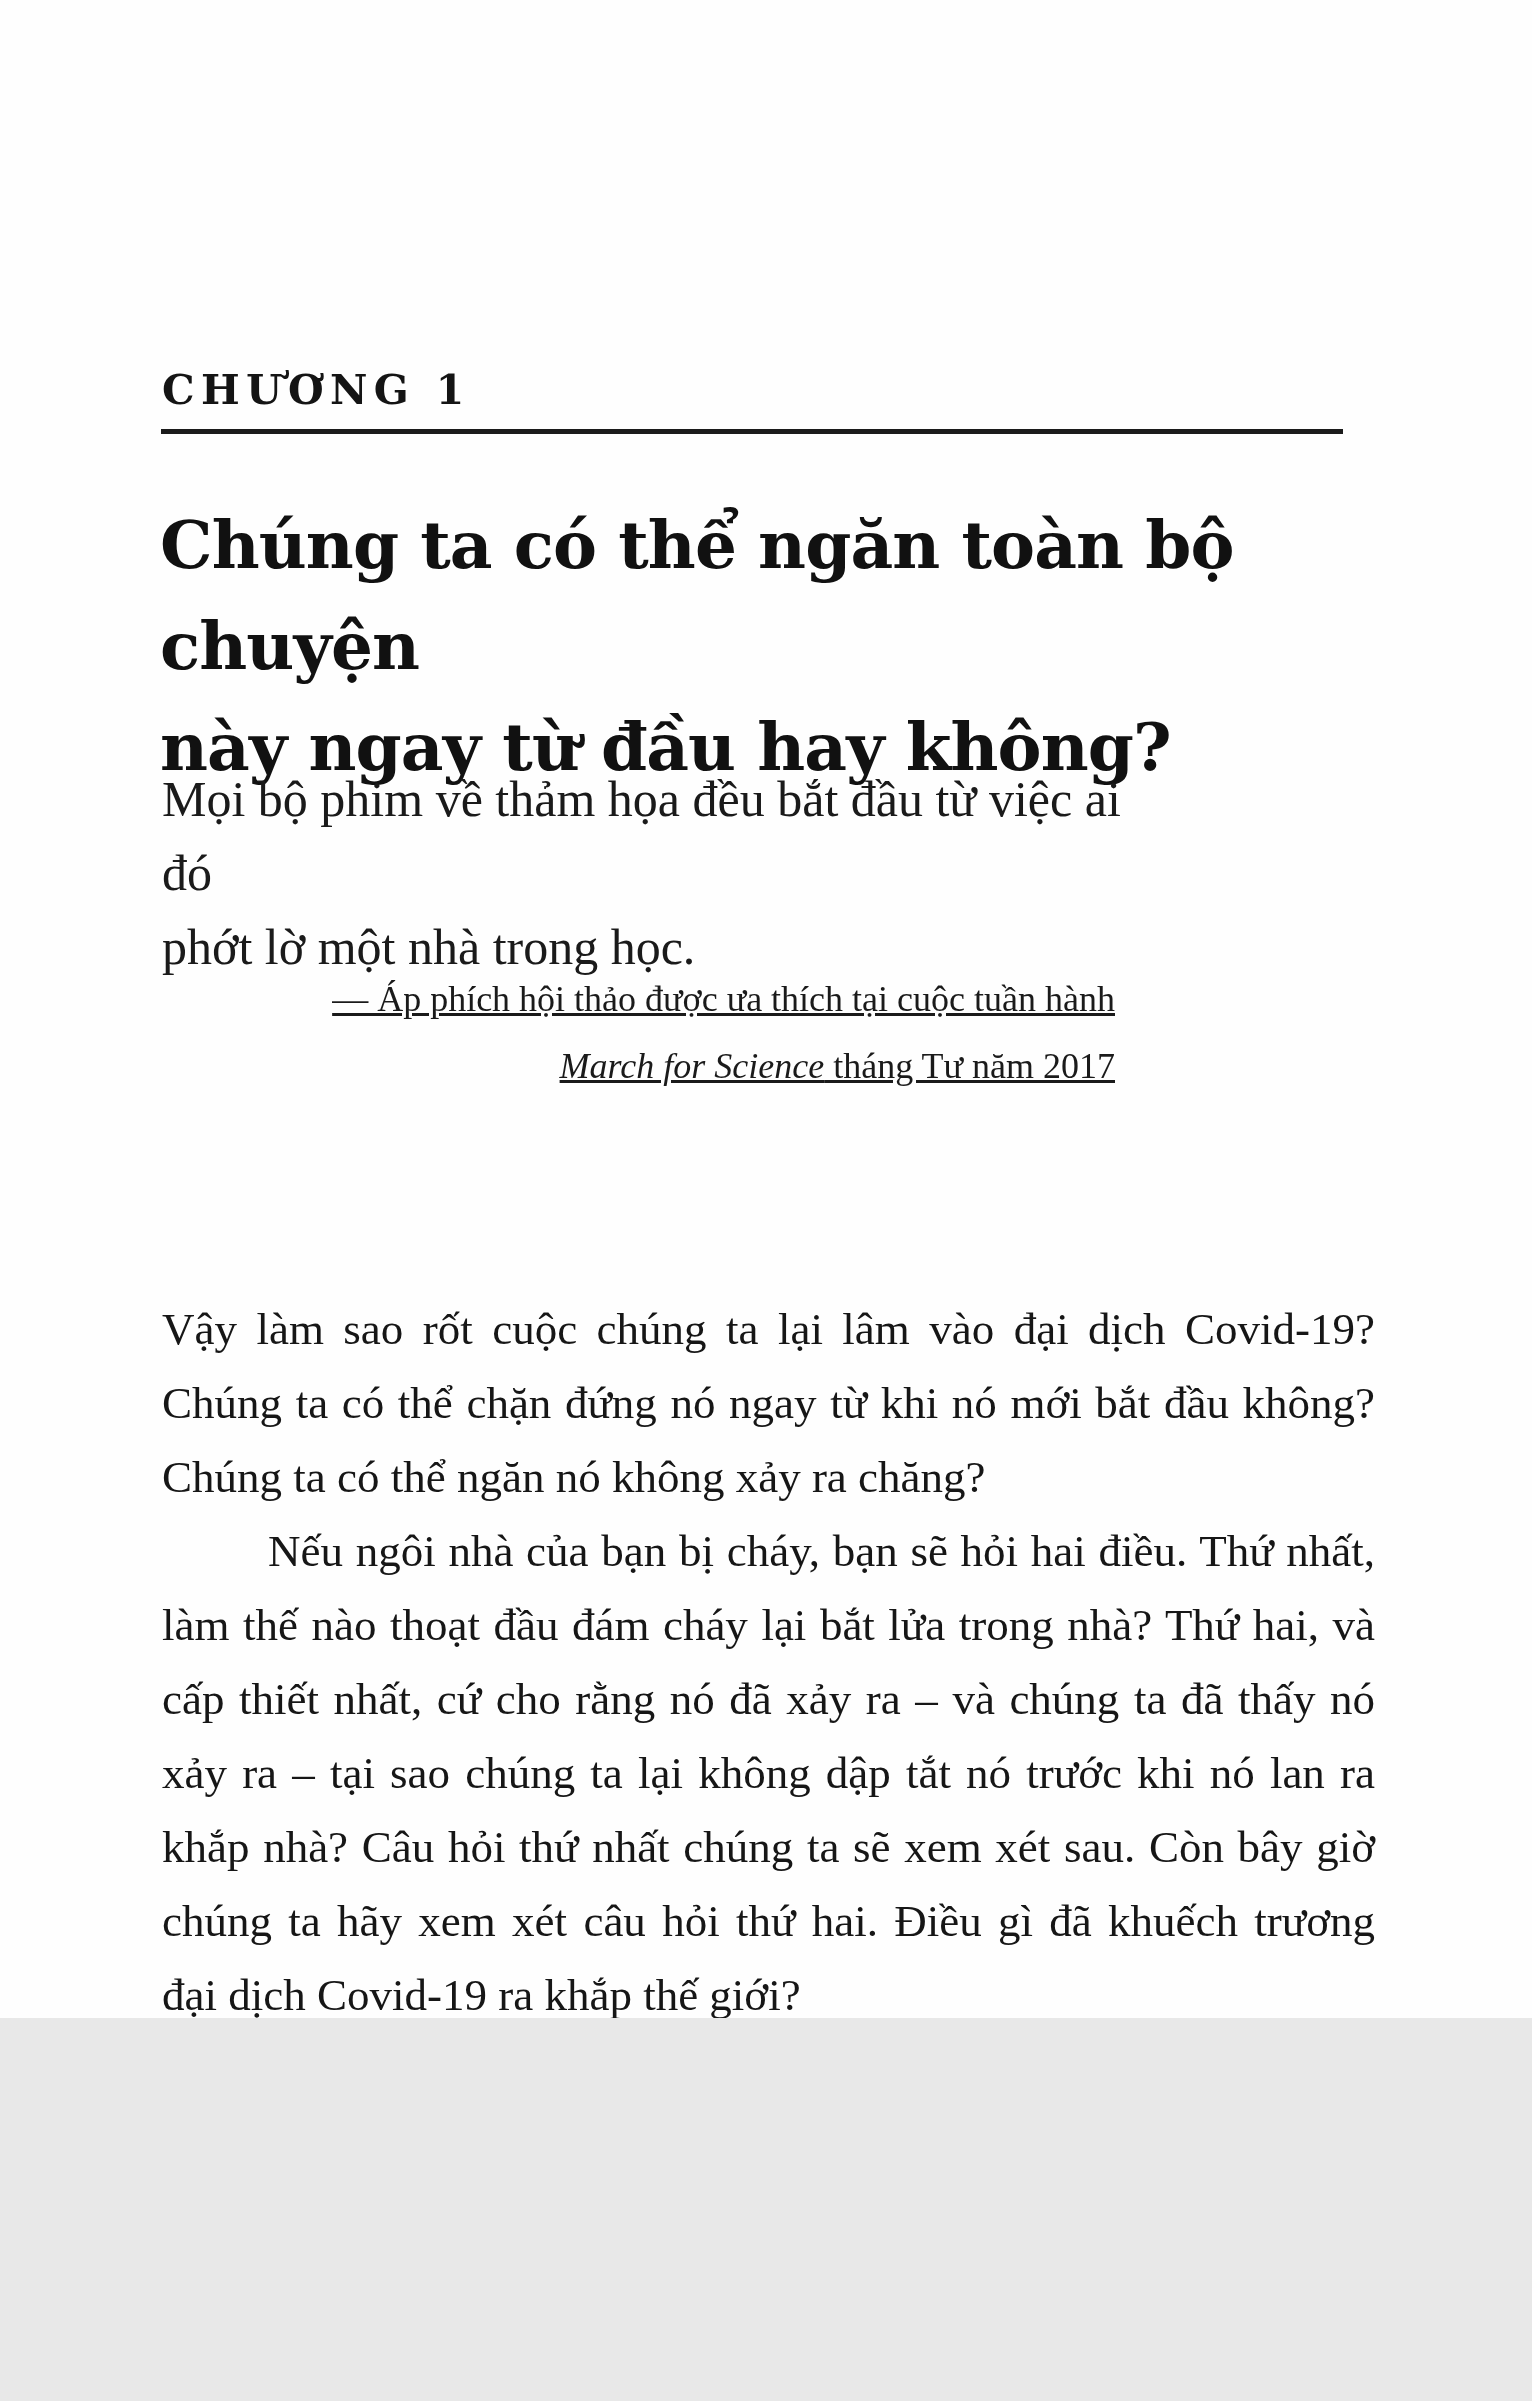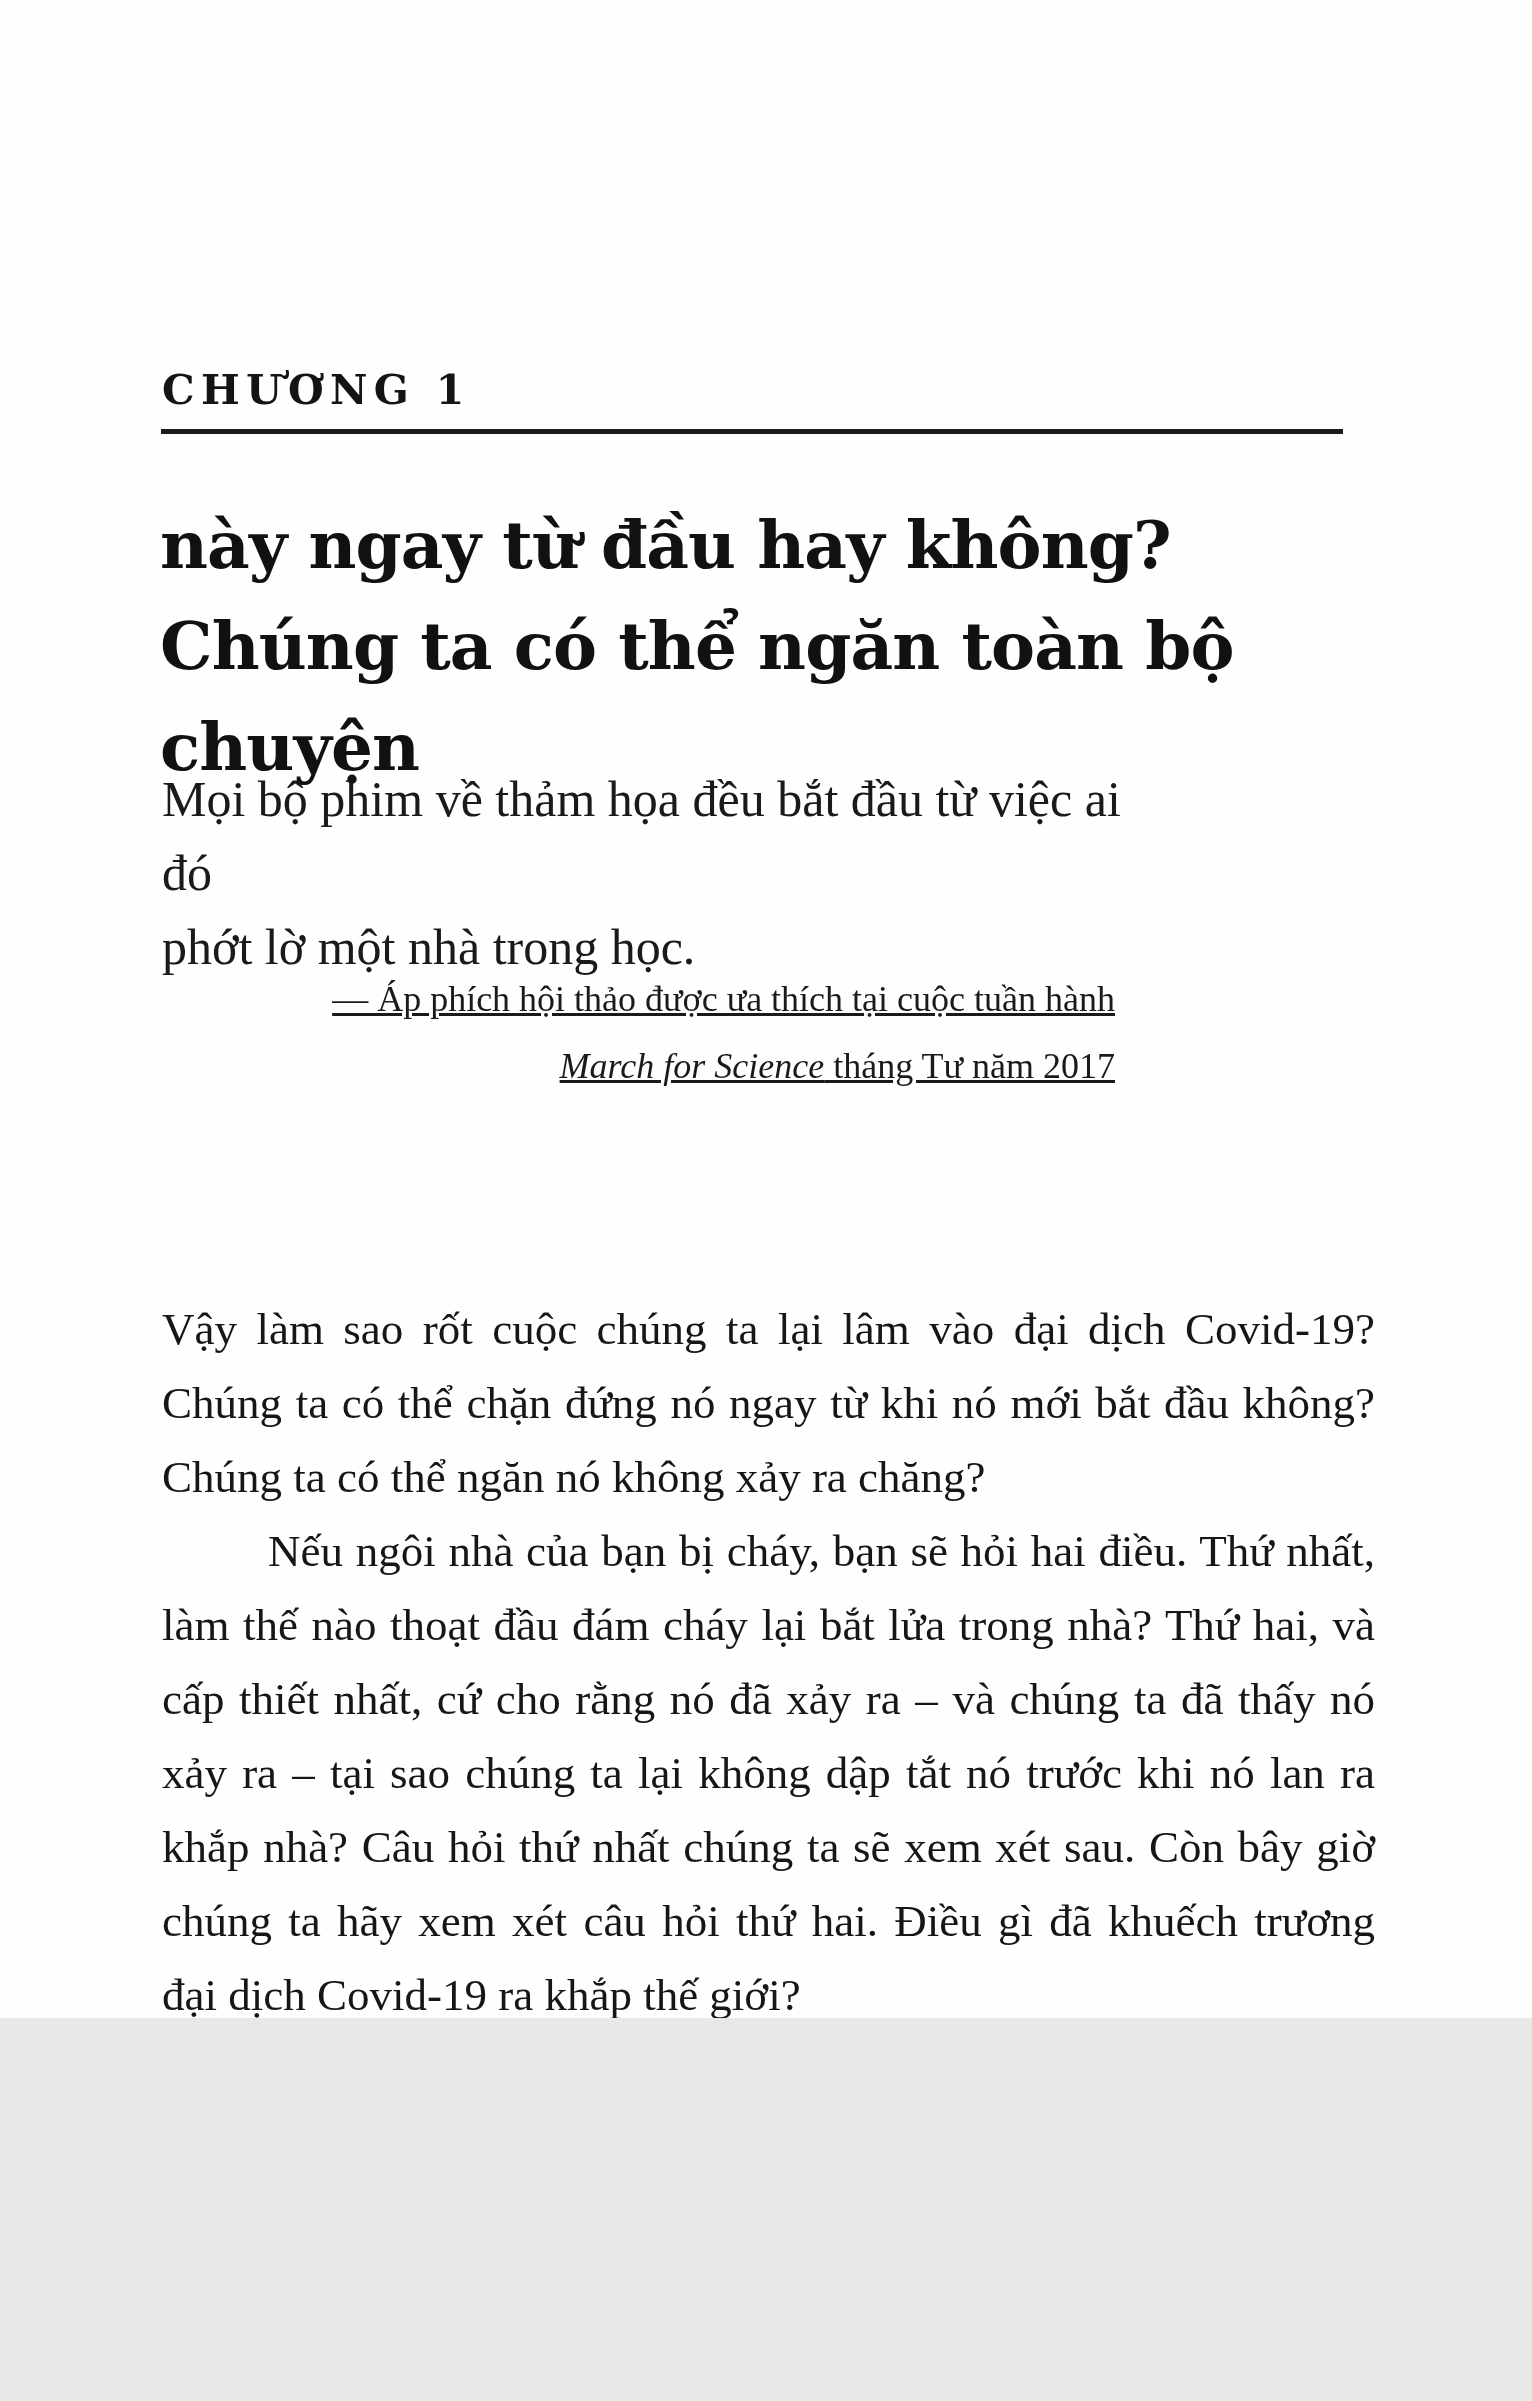--- a/index.html
+++ b/index.html
@@ -121,22 +121,22 @@
 <body>
 
 <div class="page">
 
   <header>
     <div class="chapter-label">CHƯƠNG 1</div>
     <div class="chapter-rule"></div>
   </header>
 
   <h1 class="title">
+    <span class="title-line">Chúng ta có thể ngăn toàn bộ chuyện</span>
     <span class="title-line">này ngay từ đầu hay không?</span>
-    <span class="title-line">Chúng ta có thể ngăn toàn bộ chuyện</span>
   </h1>
 
   <div class="epigraph">
     <span class="epi-line">Mọi bộ phim về thảm họa đều bắt đầu từ việc ai đó</span>
     <span class="epi-line">phớt lờ một nhà trong học.</span>
   </div>
 
   <div class="attribution">
     <div class="attr-line">— Áp phích hội thảo được ưa thích tại cuộc tuần hành</div>
     <div class="attr-line"><span class="attr-work">March for Science</span><span class="attr-rest"> tháng Tư năm 2017</span></div>

